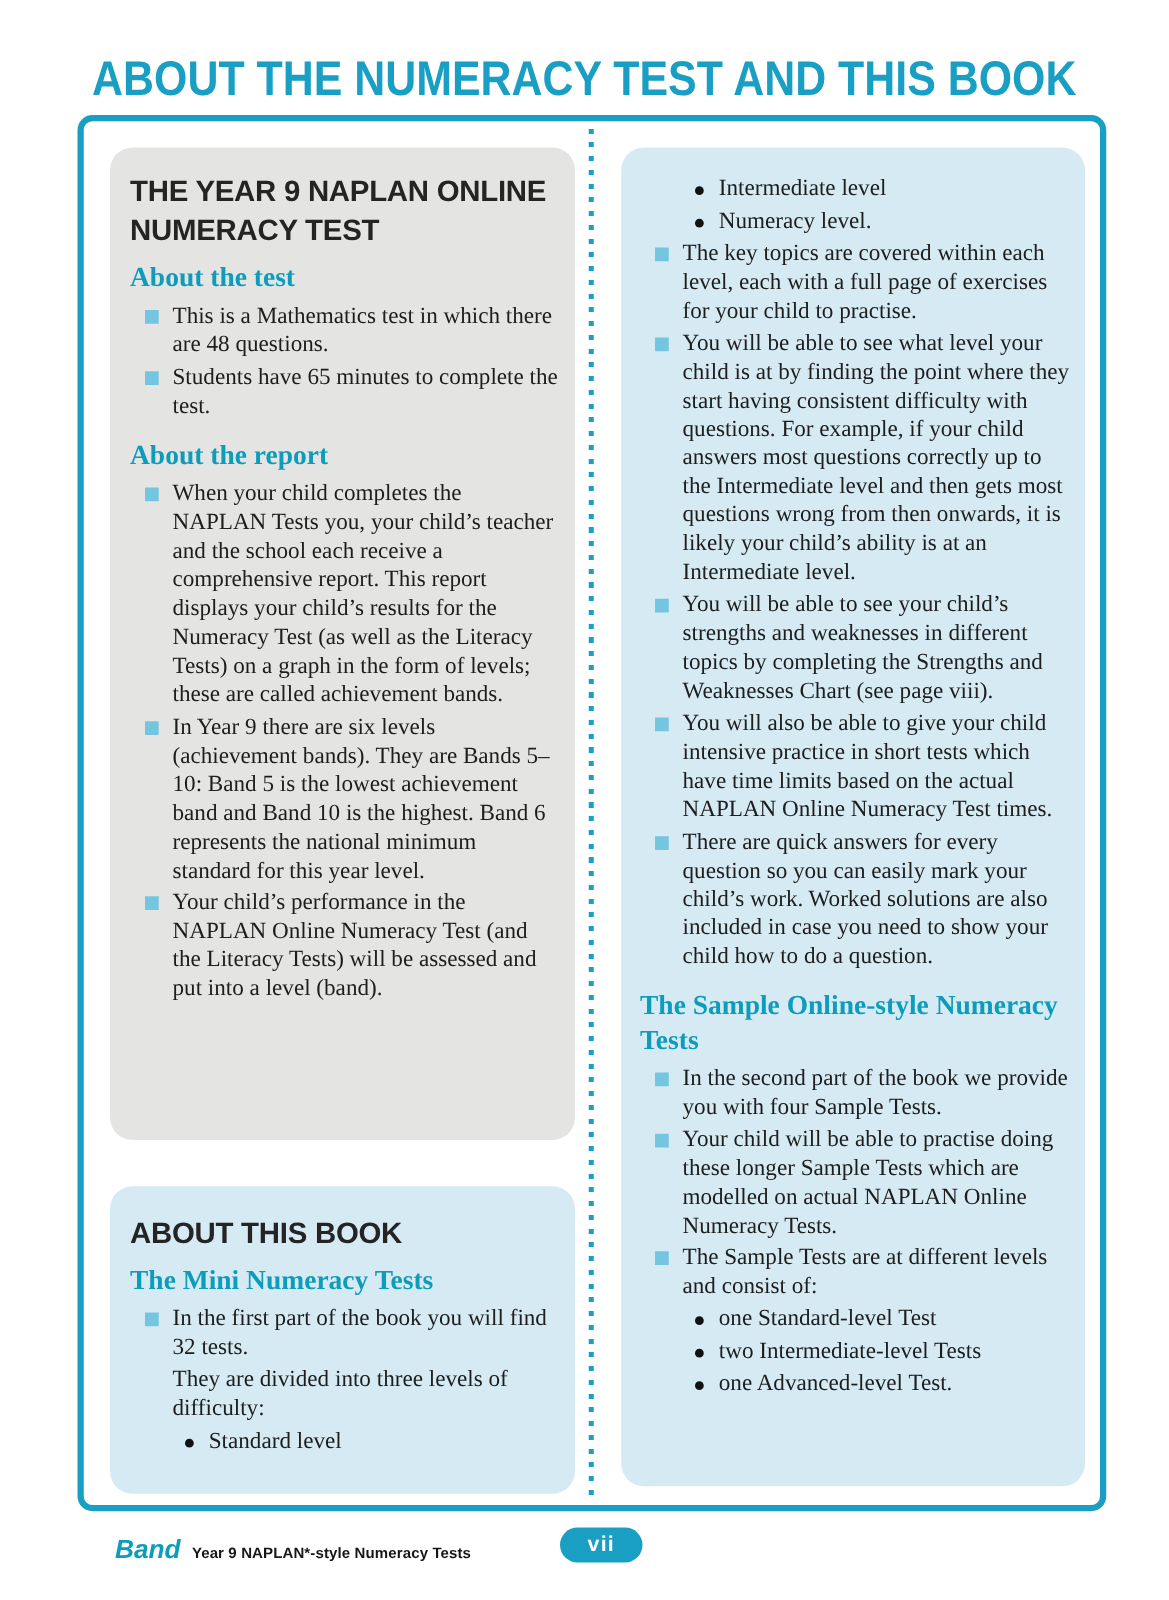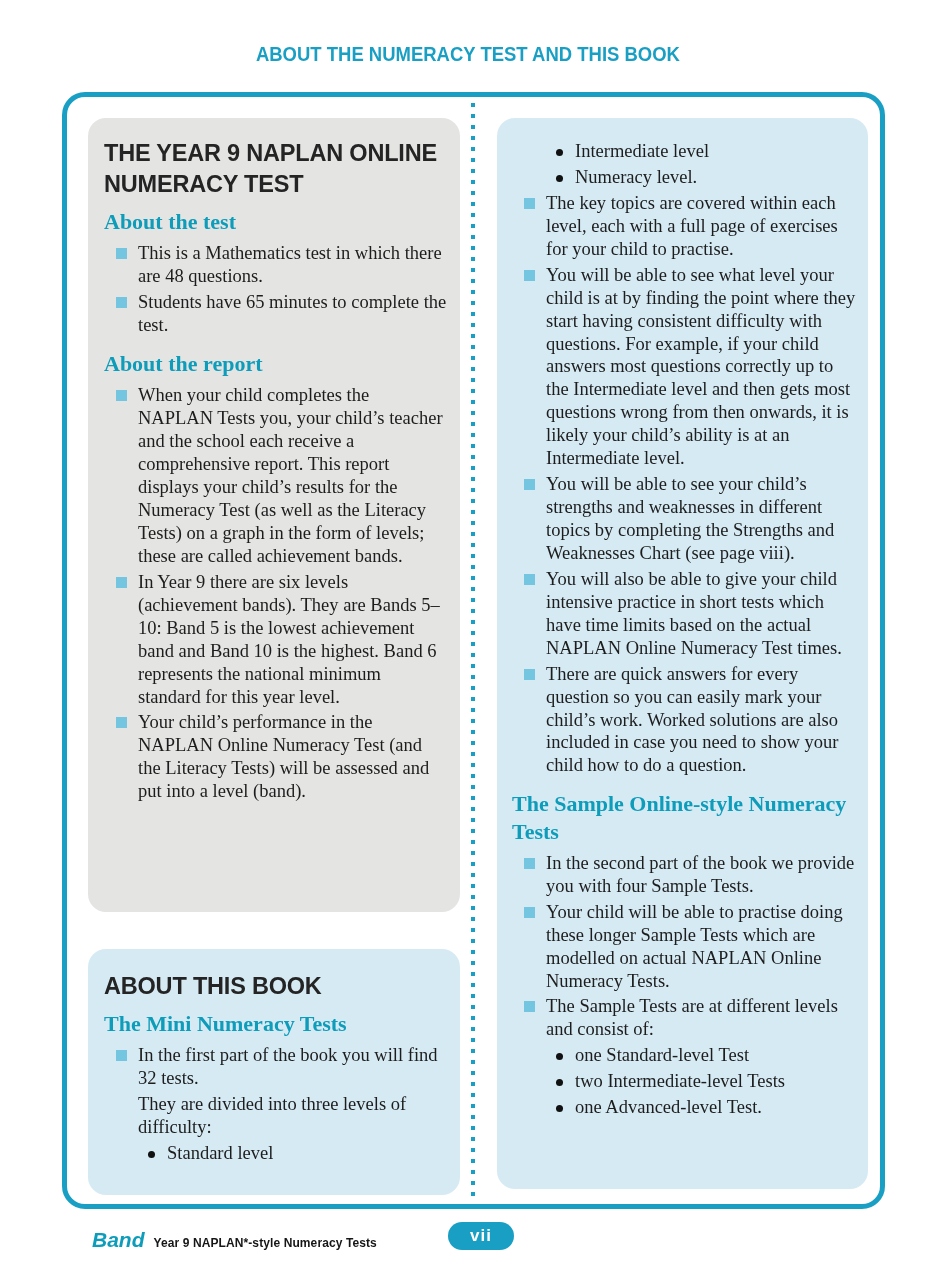--- a/index.html
+++ b/index.html
@@ -11,28 +11,28 @@
     --text:#1d1d1d;
     --badge-text:#ffffff;
   }
   *{box-sizing:border-box;margin:0;padding:0;}
   html,body{background:#ffffff;}
   body{width:935px;height:1280px;position:relative;overflow:hidden;
        font-family:"Liberation Serif",serif;color:var(--text);}
 
   
   .page-title{position:absolute;top:42px;left:0;width:935px;text-align:center;
-    font-family:"Liberation Sans",sans-serif;font-weight:bold;font-size:21px;
+    font-family:"Liberation Sans",sans-serif;font-weight:bold;font-size:39px;
     color:var(--accent);letter-spacing:0px;}
   .page-title .squeeze{display:inline-block;transform:scaleX(0.88);transform-origin:center;
     white-space:nowrap;}
 
   
   .frame{position:absolute;left:62px;top:92px;width:823px;height:1117px;
-    border:5px solid var(--accent);border-radius:23px;background:#fff;}
+    border:5px solid var(--accent);border-radius:12px;background:#fff;}
   .divider{position:absolute;left:404px;top:6px;bottom:6px;width:4px;
     background:repeating-linear-gradient(to bottom,var(--accent) 0px,var(--accent) 4px,transparent 4px,transparent 11px);}
 
   .col-left{position:absolute;left:21px;top:21px;width:372px;}
   .col-right{position:absolute;left:430px;top:21px;width:371px;}
 
   .panel{border-radius:18px;overflow:hidden;}
   .panel.gray{background:var(--box-gray);height:794px;padding:20px 12px 0 14px;}
   .panel.blue{background:var(--box-blue);}
   .panel.book{height:246px;padding:22px 10px 0 14px;margin-top:37px;}

